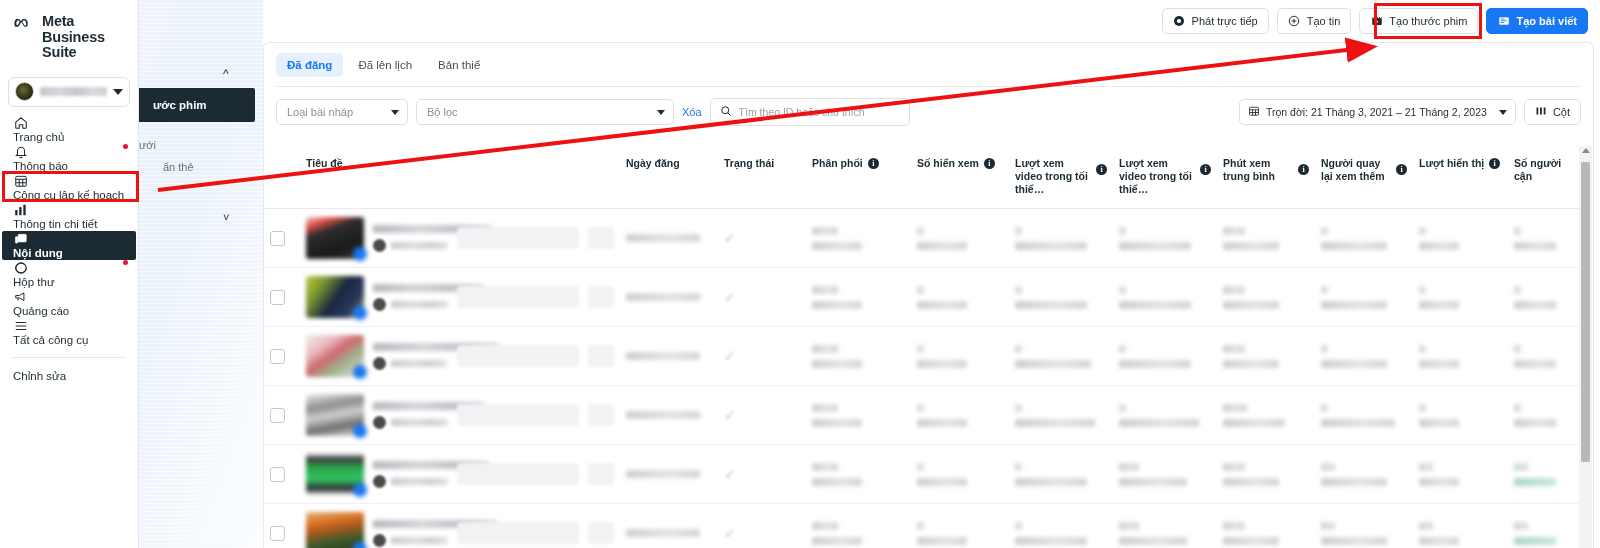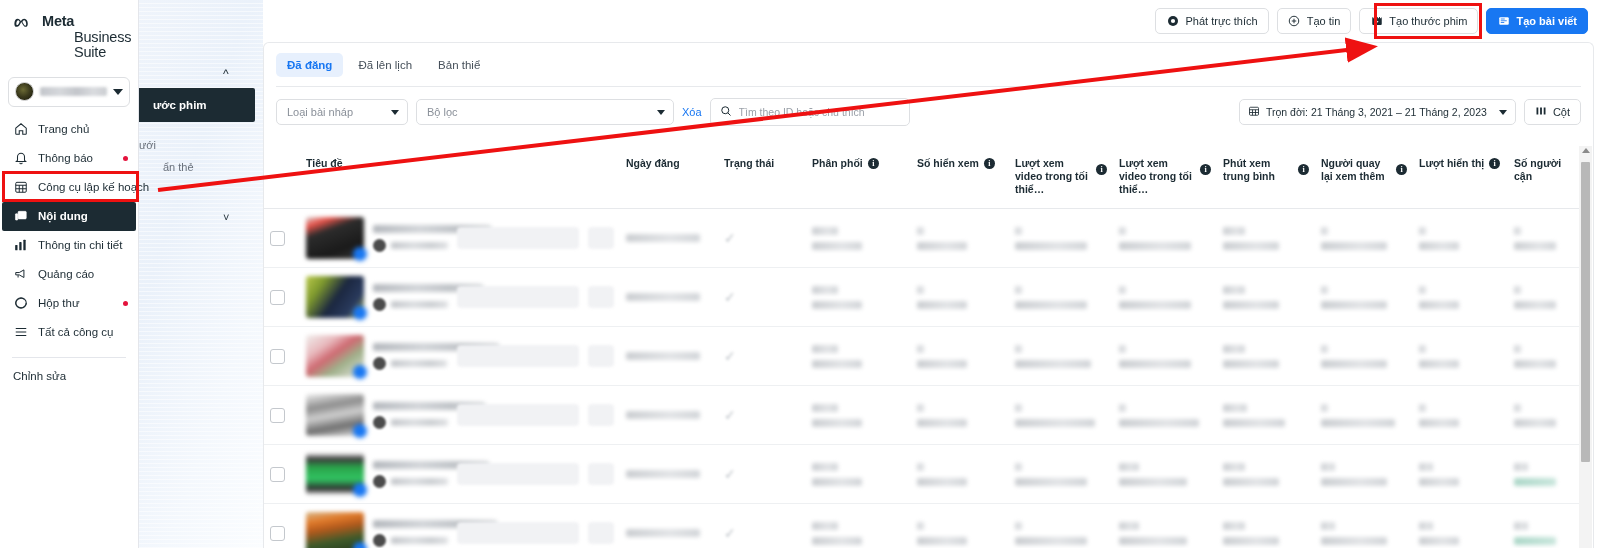--- a/index.html
+++ b/index.html
@@ -15,21 +15,21 @@
   
   .sidebar {
     position: absolute; left: 0; top: 0; width: 139px; height: 548px;
     background: #ffffff; border-right: 1px solid #e4e6eb;
     z-index: 40;
   }
   .brand { padding: 14px 0 6px 14px; }
   .brand-row { display:flex; align-items:flex-start; gap:6px; }
   .meta-logo { width: 22px; height: 15px; margin-top:2px; flex:none; }
   .brand-text { font-size: 14.5px; line-height: 15.5px; font-weight: 700; color:#1c2b33; letter-spacing:-0.2px;}
-  .brand-text .l2 { display:block; font-weight:400;margin-left:32px; }
+  .brand-text .l2 { display:block; font-weight:700; }
 
   .acct {
     margin: 10px 8px 0 8px; height: 30px;
     border: 1px solid #dddfe2; border-radius: 6px;
     display:flex; align-items:center; gap:6px; padding: 0 6px;
     background:#fff;
   }
   .avatar {
     width: 19px; height: 19px; border-radius: 50%;
     background: radial-gradient(circle at 42% 40%, #6b6a34 0%, #3b3a1c 48%, #15150a 100%);
@@ -39,23 +39,23 @@
     flex: 1; height: 9px; border-radius: 2px;
     background: linear-gradient(90deg,#b9bcc2 0%,#cfd2d6 30%,#b9bcc2 55%,#d4d6da 80%,#c2c5ca 100%);
     filter: blur(1.6px); opacity:.85;
     font-size: 0; overflow:hidden;
   }
   .caret-dn { width:0;height:0;border-left:5px solid transparent;border-right:5px solid transparent;border-top:6px solid #1c2b33; flex:none;}
 
   .nav { margin-top: 8px; }
   .nav-item {
     position: relative;
-    height: 29px; display:flex; align-items:center; gap:9px;
+    height: 29px; display:flex; align-items:flex-start; gap:0;
     padding: 0 10px 0 13px; cursor: pointer;
-    font-size: 11.5px; color:#1c2b33;
+    font-size: 11.5px; color:#1c2b33;flex-direction:column;
   }
   .nav-item .ic { width:16px; height:16px; flex:none; display:flex; align-items:center; justify-content:center; }
   .nav-item .lbl { white-space: nowrap; }
   .nav-item.active {
     background:#1c2b33; color:#ffffff; font-weight:700;
     border-radius: 2px; margin: 0 2px; padding-left: 11px;
   }
   .nav-item.active .ic svg { stroke:#fff; fill:#fff; }
   .dot-red { position:absolute; right: 10px; width:5px; height:5px; border-radius:50%; background:#e4133d; }
   .nav-sep { height:1px; background:#e4e6eb; margin: 10px 12px 0 12px; }
@@ -260,60 +260,60 @@
     <div class="nav-item">
       <span class="ic">
         <svg width="14" height="14" viewBox="0 0 24 24" fill="none" stroke="#1c2b33" stroke-width="1.7">
               <rect x="3" y="4" width="18" height="17" rx="2"></rect>
               <path d="M3 9h18M9 9v12M15 9v12M3 15h18"></path>
             </svg>
       </span>
       <span class="lbl">Công cụ lập kế hoạch</span>
     </div>
 
-    <div class="nav-item active">
-      <span class="ic">
-        <svg width="14" height="14" viewBox="0 0 24 24" fill="#ffffff">
-              <rect x="7" y="4" width="14" height="13" rx="1.6"></rect>
-              <rect x="2.5" y="8" width="4" height="11" rx="1.2"></rect>
-            </svg>
-      </span>
-      <span class="lbl">Nội dung</span>
-    </div>
-
     <div class="nav-item">
       <span class="ic">
         <svg width="14" height="14" viewBox="0 0 24 24" fill="#1c2b33">
               <rect x="2" y="12" width="4" height="9" rx="1"></rect>
               <rect x="9" y="7" width="4" height="14" rx="1"></rect>
               <rect x="16" y="3" width="4" height="18" rx="1"></rect>
             </svg>
       </span>
       <span class="lbl">Thông tin chi tiết</span>
     </div>
 
+    <div class="nav-item active">
+      <span class="ic">
+        <svg width="14" height="14" viewBox="0 0 24 24" fill="#ffffff">
+              <rect x="7" y="4" width="14" height="13" rx="1.6"></rect>
+              <rect x="2.5" y="8" width="4" height="11" rx="1.2"></rect>
+            </svg>
+      </span>
+      <span class="lbl">Nội dung</span>
+    </div>
+
+    <div class="nav-item">
+      <span class="ic">
+        <svg width="14" height="14" viewBox="0 0 24 24" fill="none" stroke="#1c2b33" stroke-width="1.8">
+              <path d="M21 12a9 8 0 1 1-3.2-6.1"></path>
+              <circle cx="12" cy="12" r="9"></circle>
+            </svg>
+      </span>
+      <span class="lbl">Hộp thư</span>
+      <span class="dot-red"></span>
+    </div>
+
     <div class="nav-item">
       <span class="ic">
         <svg width="14" height="14" viewBox="0 0 24 24" fill="none" stroke="#1c2b33" stroke-width="1.7">
               <path d="M3 9.5h6l8-4.5v13l-8-4.5H3z"></path>
               <path d="M7 14v4"></path>
             </svg>
       </span>
       <span class="lbl">Quảng cáo</span>
-    </div>
-
-    <div class="nav-item">
-      <span class="ic">
-        <svg width="14" height="14" viewBox="0 0 24 24" fill="none" stroke="#1c2b33" stroke-width="1.8">
-              <path d="M21 12a9 8 0 1 1-3.2-6.1"></path>
-              <circle cx="12" cy="12" r="9"></circle>
-            </svg>
-      </span>
-      <span class="lbl">Hộp thư</span>
-      <span class="dot-red"></span>
     </div>
 
     <div class="nav-item">
       <span class="ic">
         <svg width="14" height="14" viewBox="0 0 24 24" fill="none" stroke="#1c2b33" stroke-width="1.8">
               <path d="M3 6h18M3 12h18M3 18h18"></path>
             </svg>
       </span>
       <span class="lbl">Tất cả công cụ</span>
     </div>
@@ -324,21 +324,21 @@
 </div>
 
 <div class="topbar">
   <div class="tb-btn">
     <span class="ic">
       <svg width="12" height="12" viewBox="0 0 24 24" fill="#1c2b33">
             <circle cx="12" cy="12" r="10"></circle>
             <circle cx="12" cy="12" r="4.2" fill="#fff"></circle>
           </svg>
     </span>
-    <span>Phát trực thích</span>
+    <span>Phát trực tiếp</span>
   </div>
   <div class="tb-btn">
     <span class="ic">
       <svg width="12" height="12" viewBox="0 0 24 24" fill="none" stroke="#1c2b33" stroke-width="1.9">
             <circle cx="12" cy="12" r="9.5"></circle>
             <path d="M12 7.5v9M7.5 12h9"></path>
           </svg>
     </span>
     <span>Tạo tin</span>
   </div>

